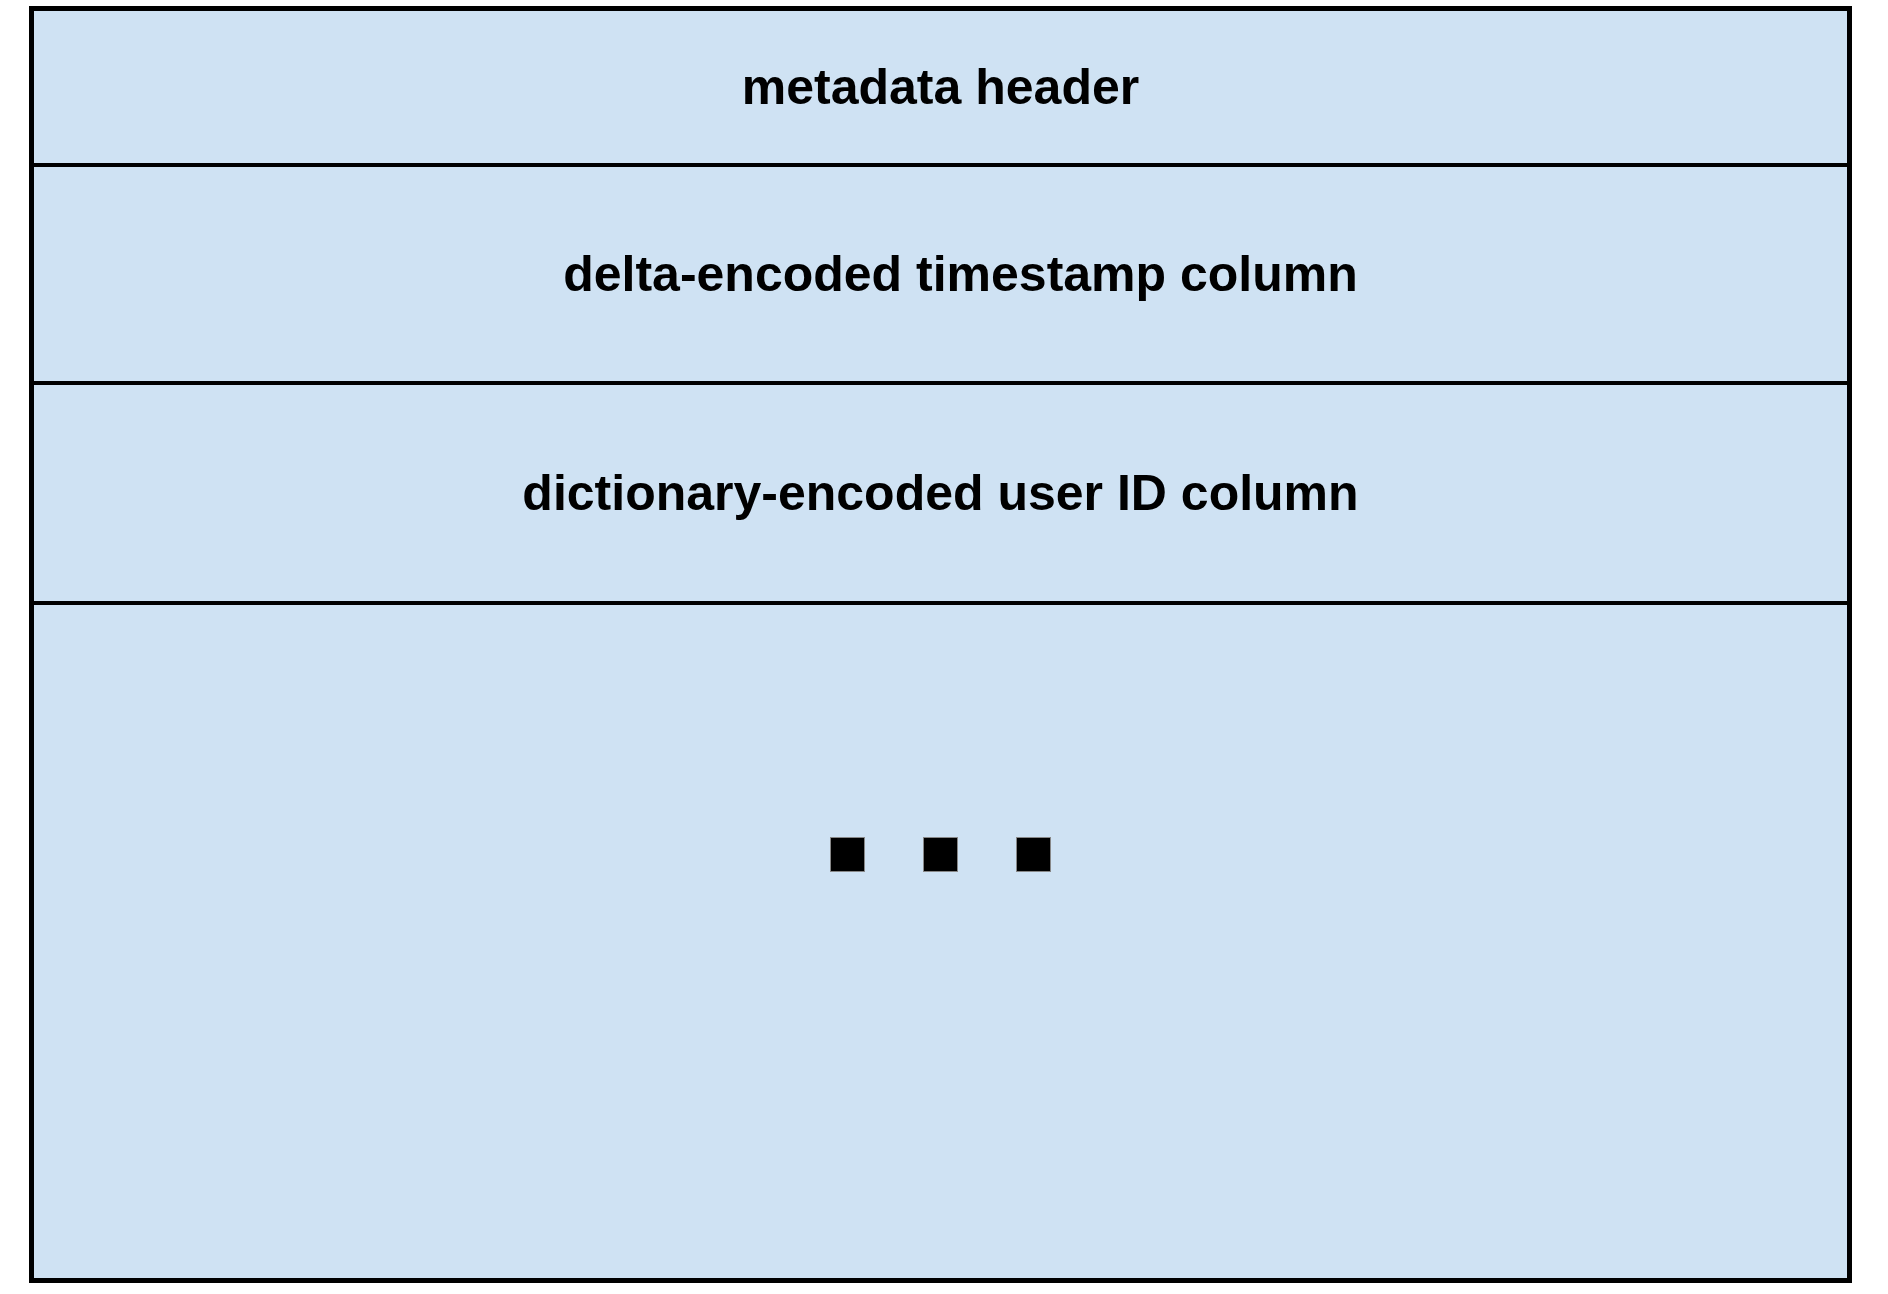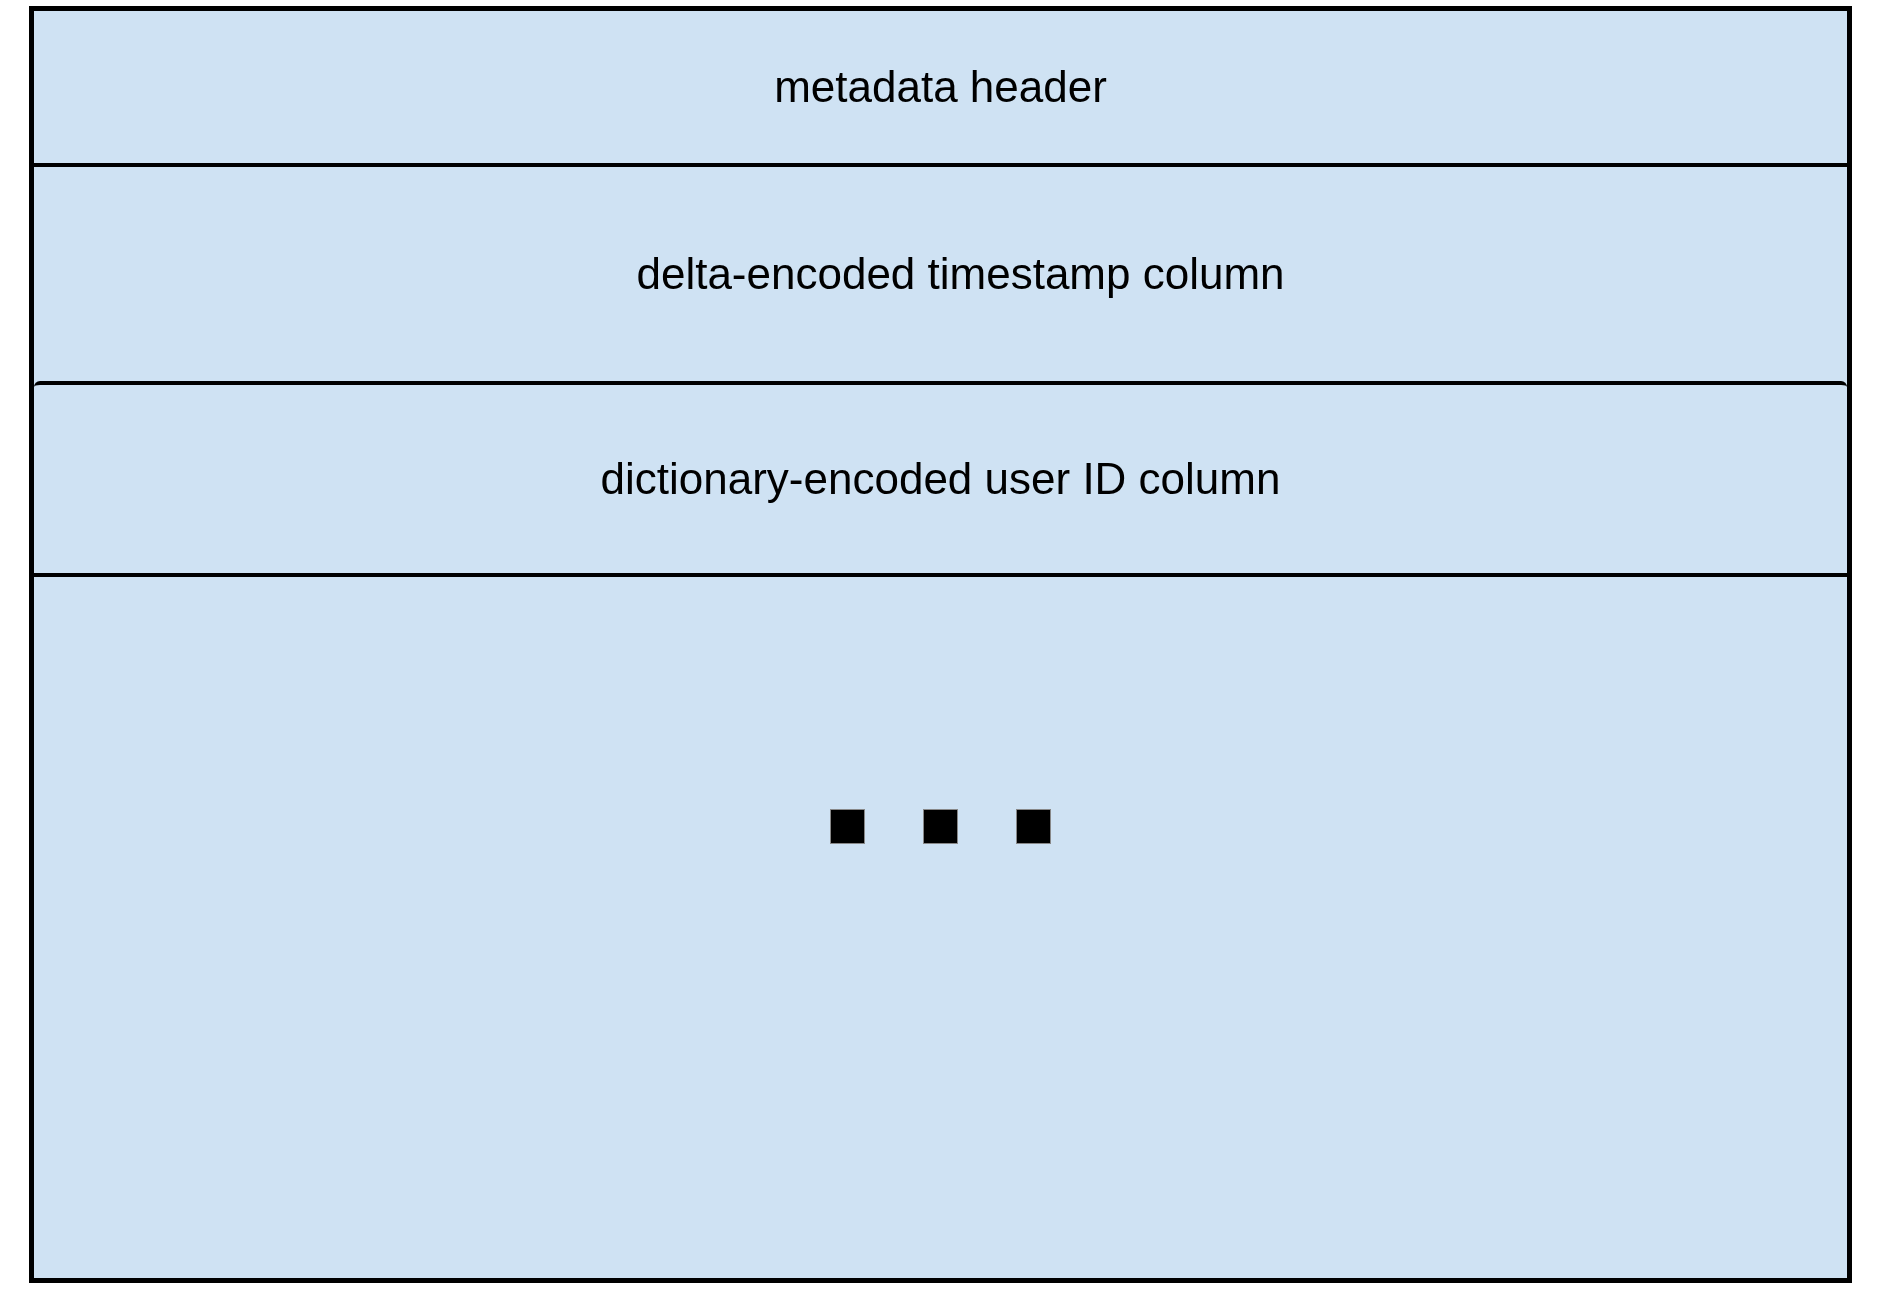--- a/index.html
+++ b/index.html
@@ -25,31 +25,32 @@
     border: 5px solid #000000;
     background: #cfe2f3;
     display: flex;
     flex-direction: column;
   }
   .layout-row {
     box-sizing: border-box;
     display: flex;
     align-items: center;
     justify-content: center;
-    font-size: 44px;
+    font-size: 50px;
     line-height: 1;
     color: #000000;
     flex: 0 0 auto;
+    font-weight: bold;
   }
   .layout-row + .layout-row {
     border-top: 4px solid #000000;
   }
   .row-1 { height: 152px; }
   .row-2 { height: 218px; padding-left: 40px; }
-  .row-3 { height: 192px; border-radius: 6px; }
+  .row-3 { height: 220px; }
   .row-4 { height: 463px; }
   .row-5 { flex: 1 1 auto; }
   .ellipsis-group {
     display: flex;
     gap: 58px;
     transform: translateY(20px);
   }
   .ellipsis-square {
     width: 33px;
     height: 33px;

